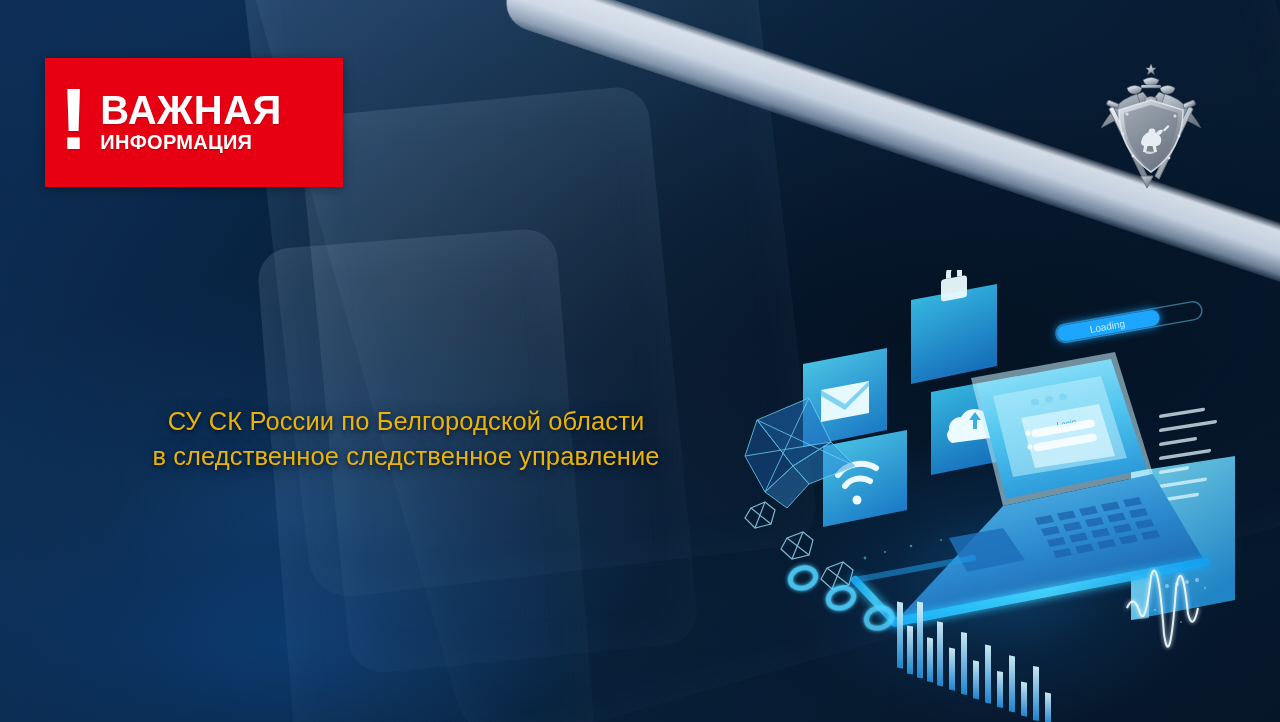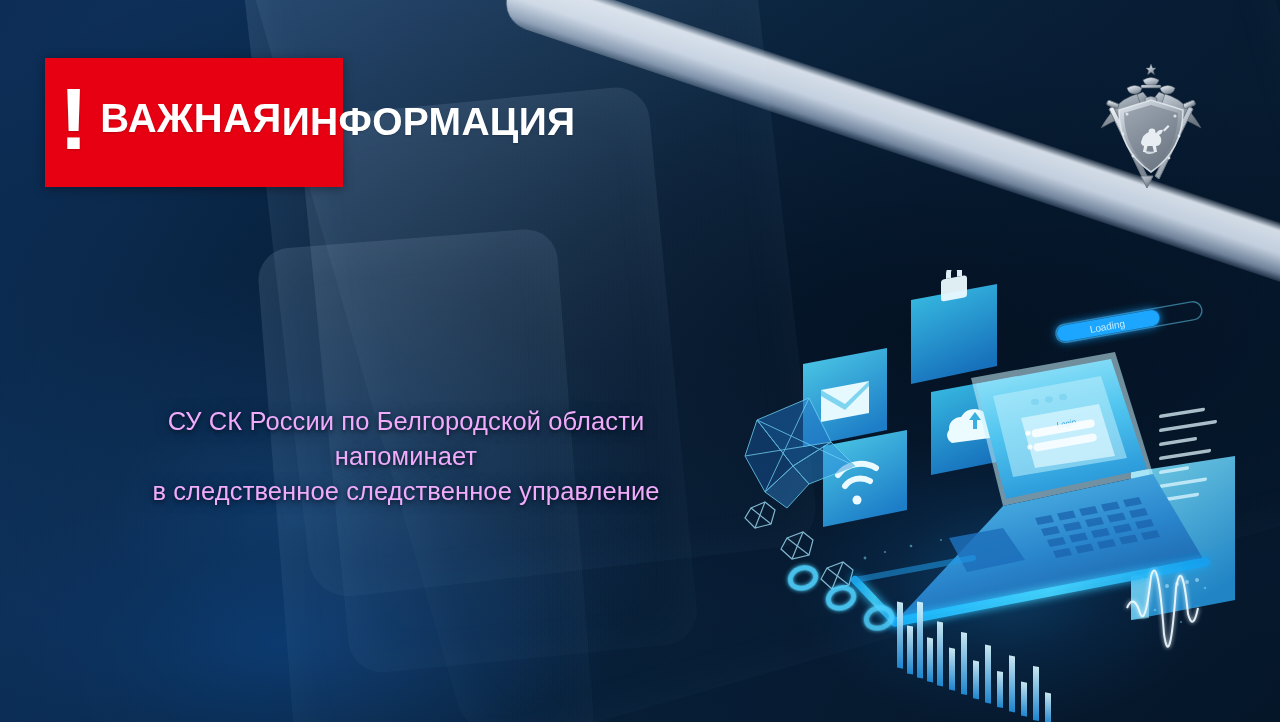--- a/index.html
+++ b/index.html
@@ -129,54 +129,54 @@
     font-size: 88px;
     line-height: 0.82;
     font-weight: 700;
     margin-right: 12px;
     margin-top: -6px;
     font-family: "Liberation Sans", sans-serif;
     text-shadow: 0 1px 2px rgba(0,0,0,0.18);
   }
   .badge-lines {
     display: flex;
-    flex-direction: row;
+    flex-direction: column;
     justify-content: center;
   }
   .badge-line-1 {
     color: #fff;
     font-weight: 700;
     font-size: 40px;
     letter-spacing: 0.5px;
     line-height: 1.02;
     text-shadow: 0 1px 2px rgba(0,0,0,0.20);
   }
   .badge-line-2 {
     color: #fff;
     font-weight: 700;
-    font-size: 39px;
+    font-size: 20px;
     letter-spacing: 0.3px;
     line-height: 1.25;
     text-shadow: 0 1px 2px rgba(0,0,0,0.20);
   }
 
   
   .emblem {
     position: absolute;
     left: 1093px; top: 58px;
     width: 116px; height: 132px;
   }
 
   
   .headline {
     position: absolute;
     left: 56px; top: 404px;
     width: 700px;
     text-align: center;
-    color: #f0abfc;
+    color: #eab308;
     font-size: 25.5px;
     font-weight: 400;
     line-height: 1.37;
     text-shadow: 0 2px 4px rgba(0,0,0,0.55), 0 0 14px rgba(10,30,60,0.6);
     letter-spacing: 0.1px;
   }
   .headline div { white-space: nowrap; }
 
   
   .illus {
@@ -541,17 +541,16 @@
         <path d="M48,84 q2,-8 8,-10 q4,-1.5 7,1 q3,-4 7,-3 q-1,4 -4,5 q3,3 2,7 q-1,4 -5,4 l1,6 h-3 l-1.5,-6 h-5 l-1.5,6 h-3 l1,-6 q-3,-1 -3,-4 z"></path>
         <path d="M70,72 l5,-5 l1.5,1.5 l-5,5 z"></path>
         <circle cx="59" cy="74" r="3.4"></circle>
         <path d="M50,92 q6,3 14,1 q-3,3 -8,3 q-4,0 -6,-4 z" opacity="0.8"></path>
       </g>
     </g>
   </svg>
 
   <div class="headline">
     <div>СУ СК России по Белгородской области</div>
-    <div>напоминает</div>
     <div>в следственное следственное управление</div>
   </div>
 
 </div>
 
 </body></html>

